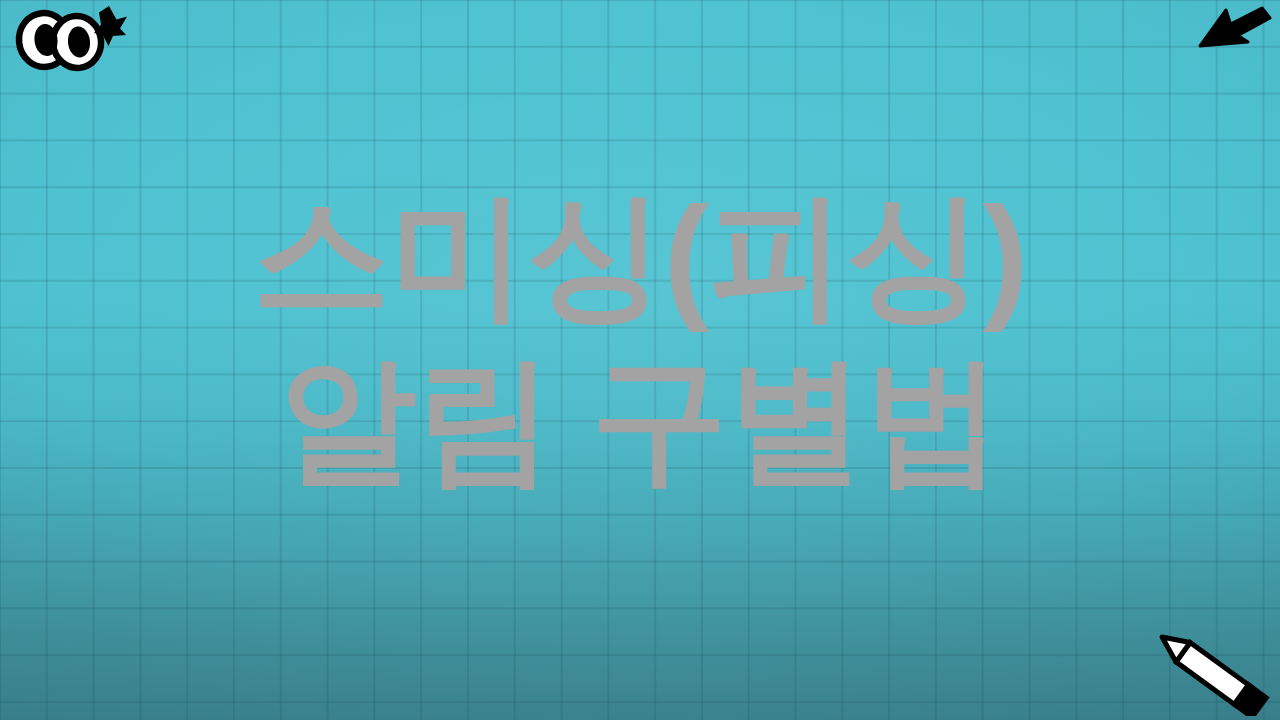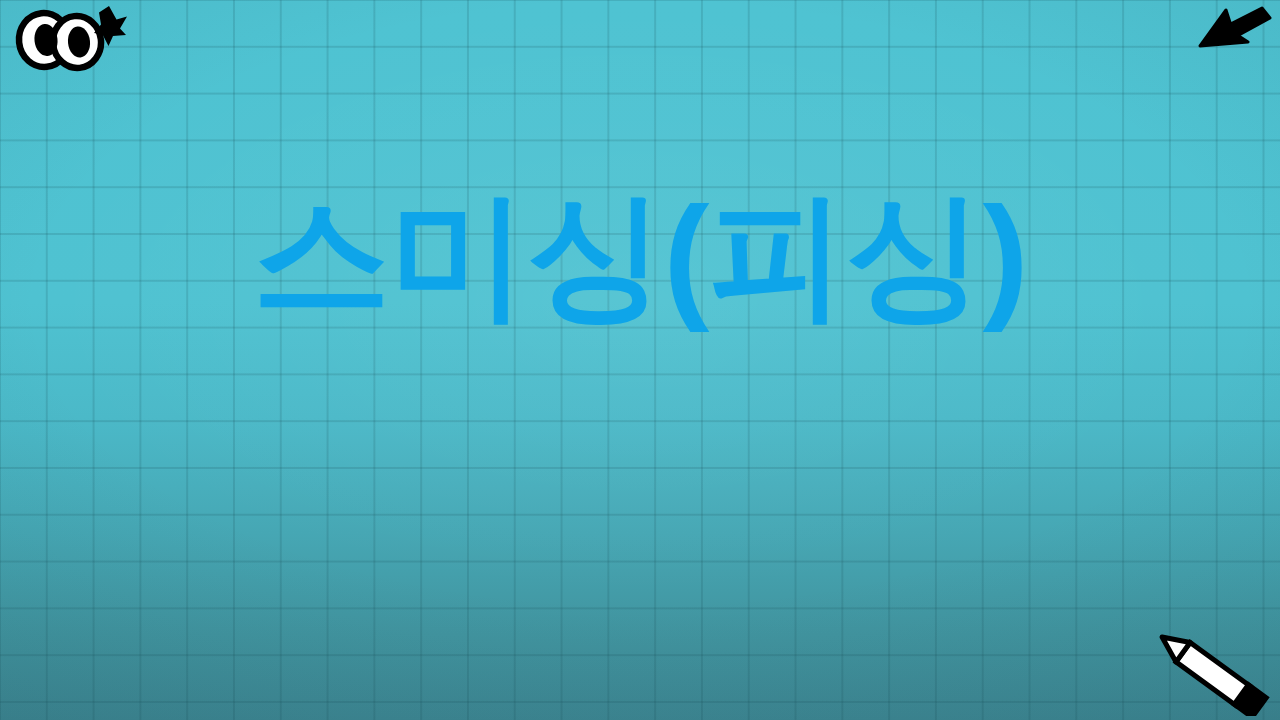--- a/index.html
+++ b/index.html
@@ -48,21 +48,21 @@
     pointer-events: none;
   }
 
   
   .title-block {
     position: absolute;
     left: 0;
     right: 0;
     top: 186px;
     text-align: center;
-    color: #0ea5e9;
+    color: #a3a3a3;
     line-height: 1.0;
     z-index: 5;
   }
   .title-line {
     display: block;
     font-size: 138px;
     font-weight: 700;
     letter-spacing: -1px;
     white-space: nowrap;
   }
@@ -146,17 +146,18 @@
 
         <rect x="104" y="30" width="22" height="24" fill="#000000" stroke="#000000" stroke-width="5"></rect>
 
         <path d="M32 30 L6 42 L32 54 Z" fill="#FFFFFF" stroke="#000000" stroke-width="5" stroke-linejoin="round"></path>
       </g>
     </svg>
   </div>
 
   <div class="title-block">
     <span class="title-line line-1">스미싱(피싱)</span>
+    <span class="title-line line-2">알림 구별법</span>
   </div>
 
   <span class="sr-only">스미싱(피싱) 알림 구별법</span>
 
 </div>
 
 </body></html>

